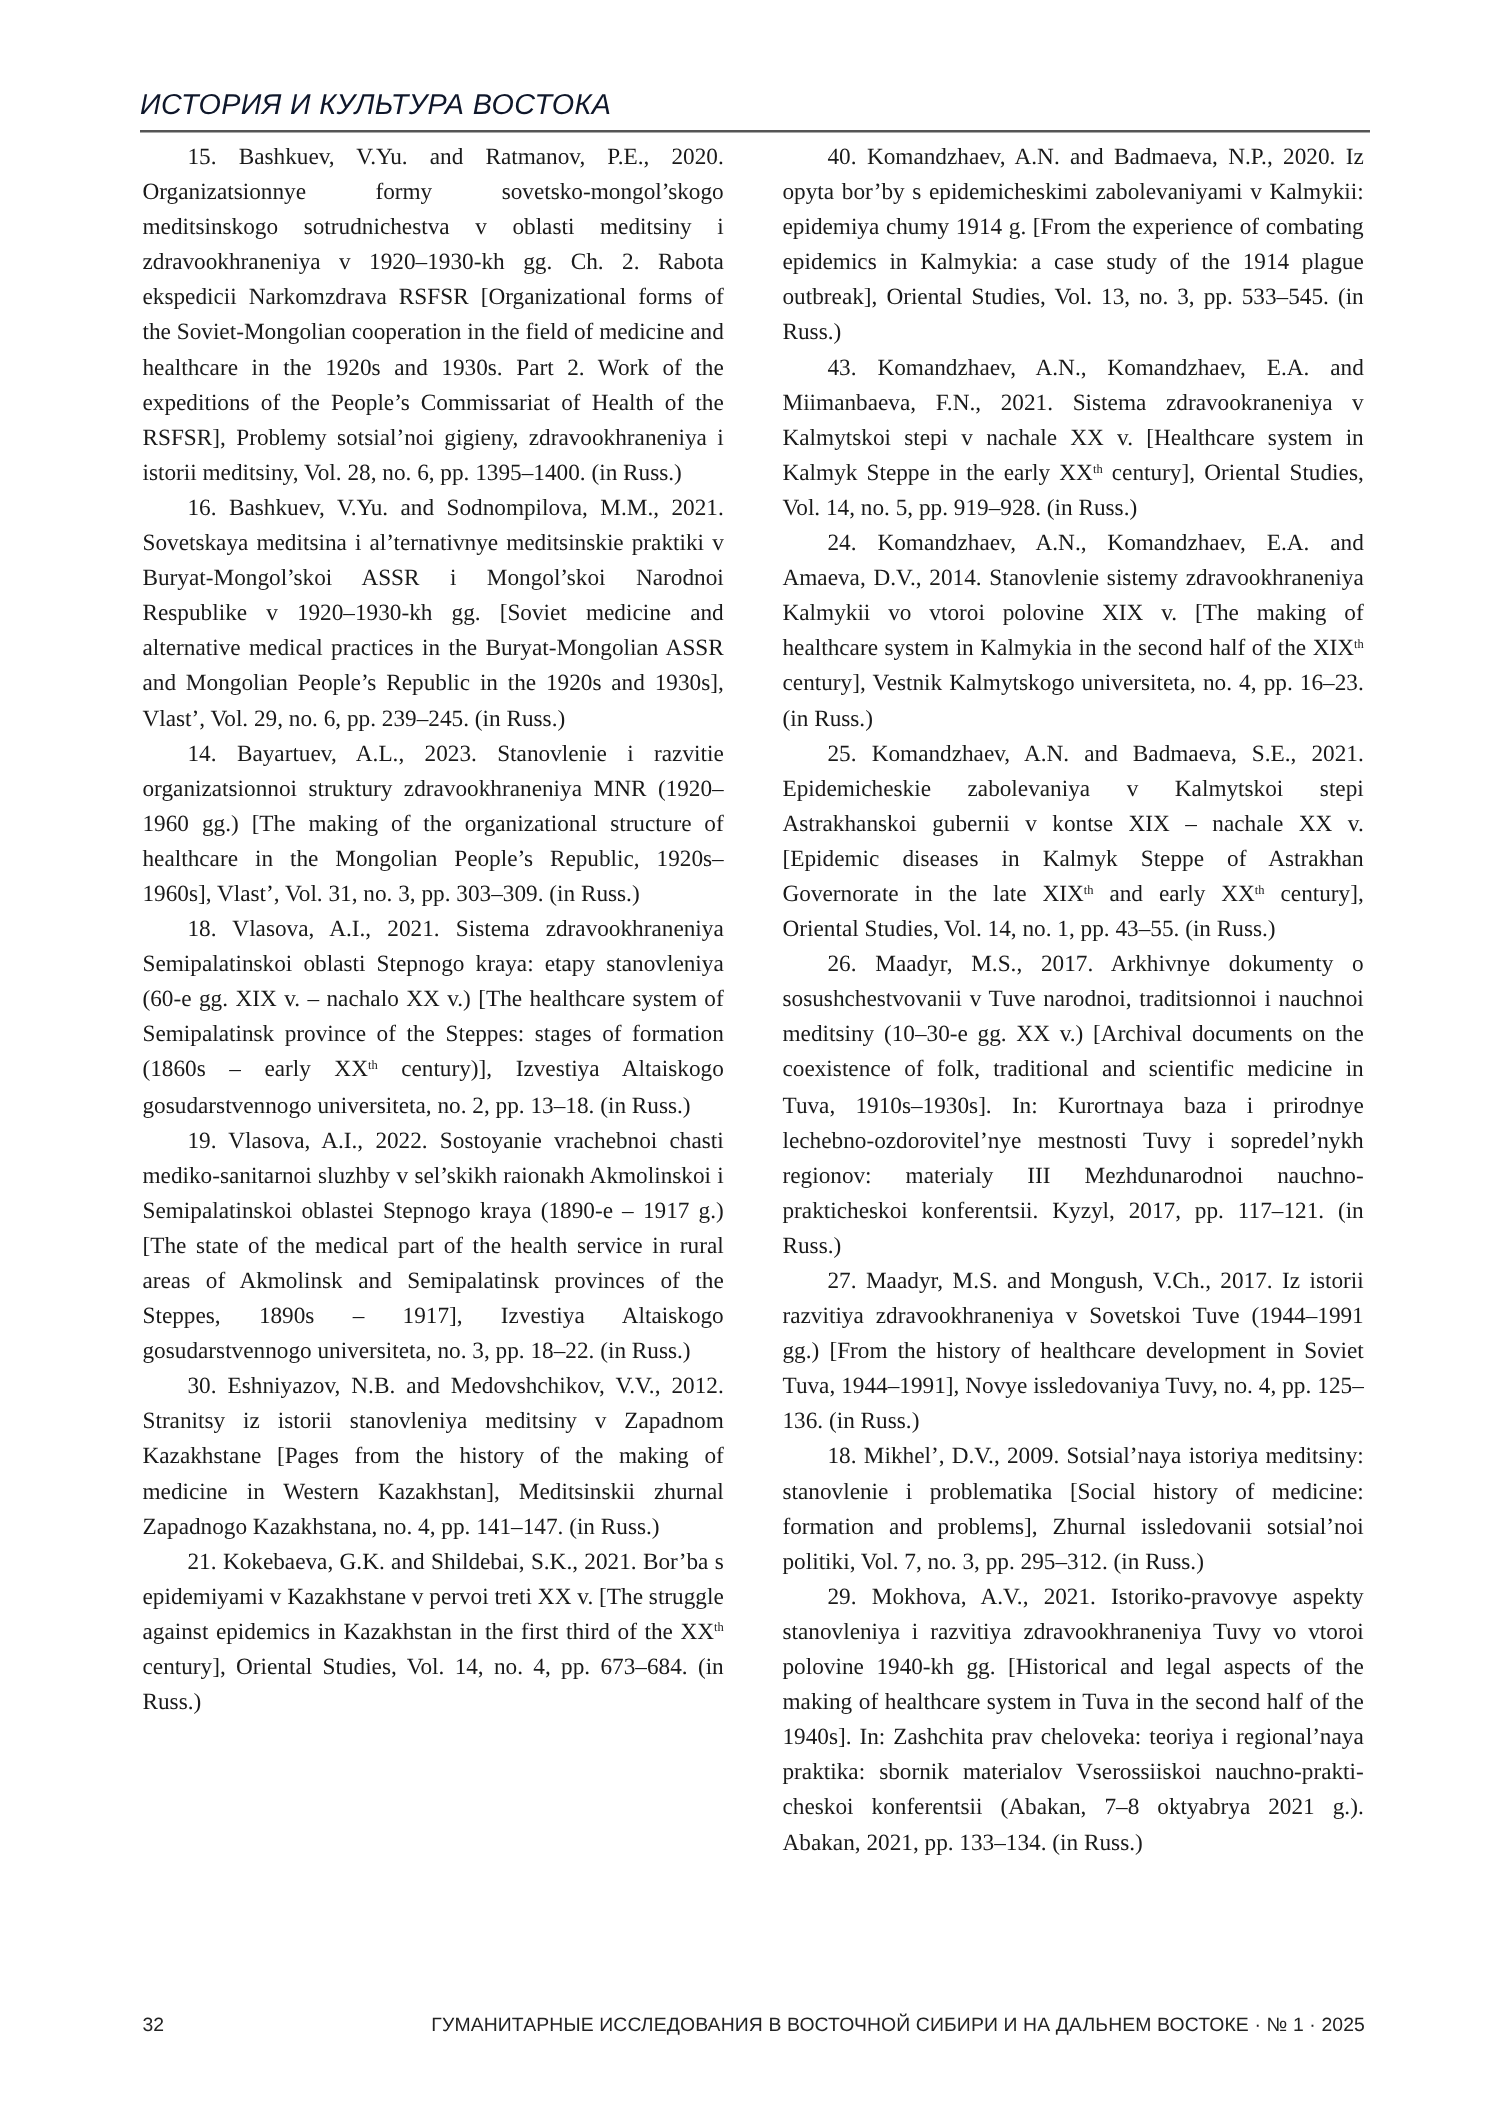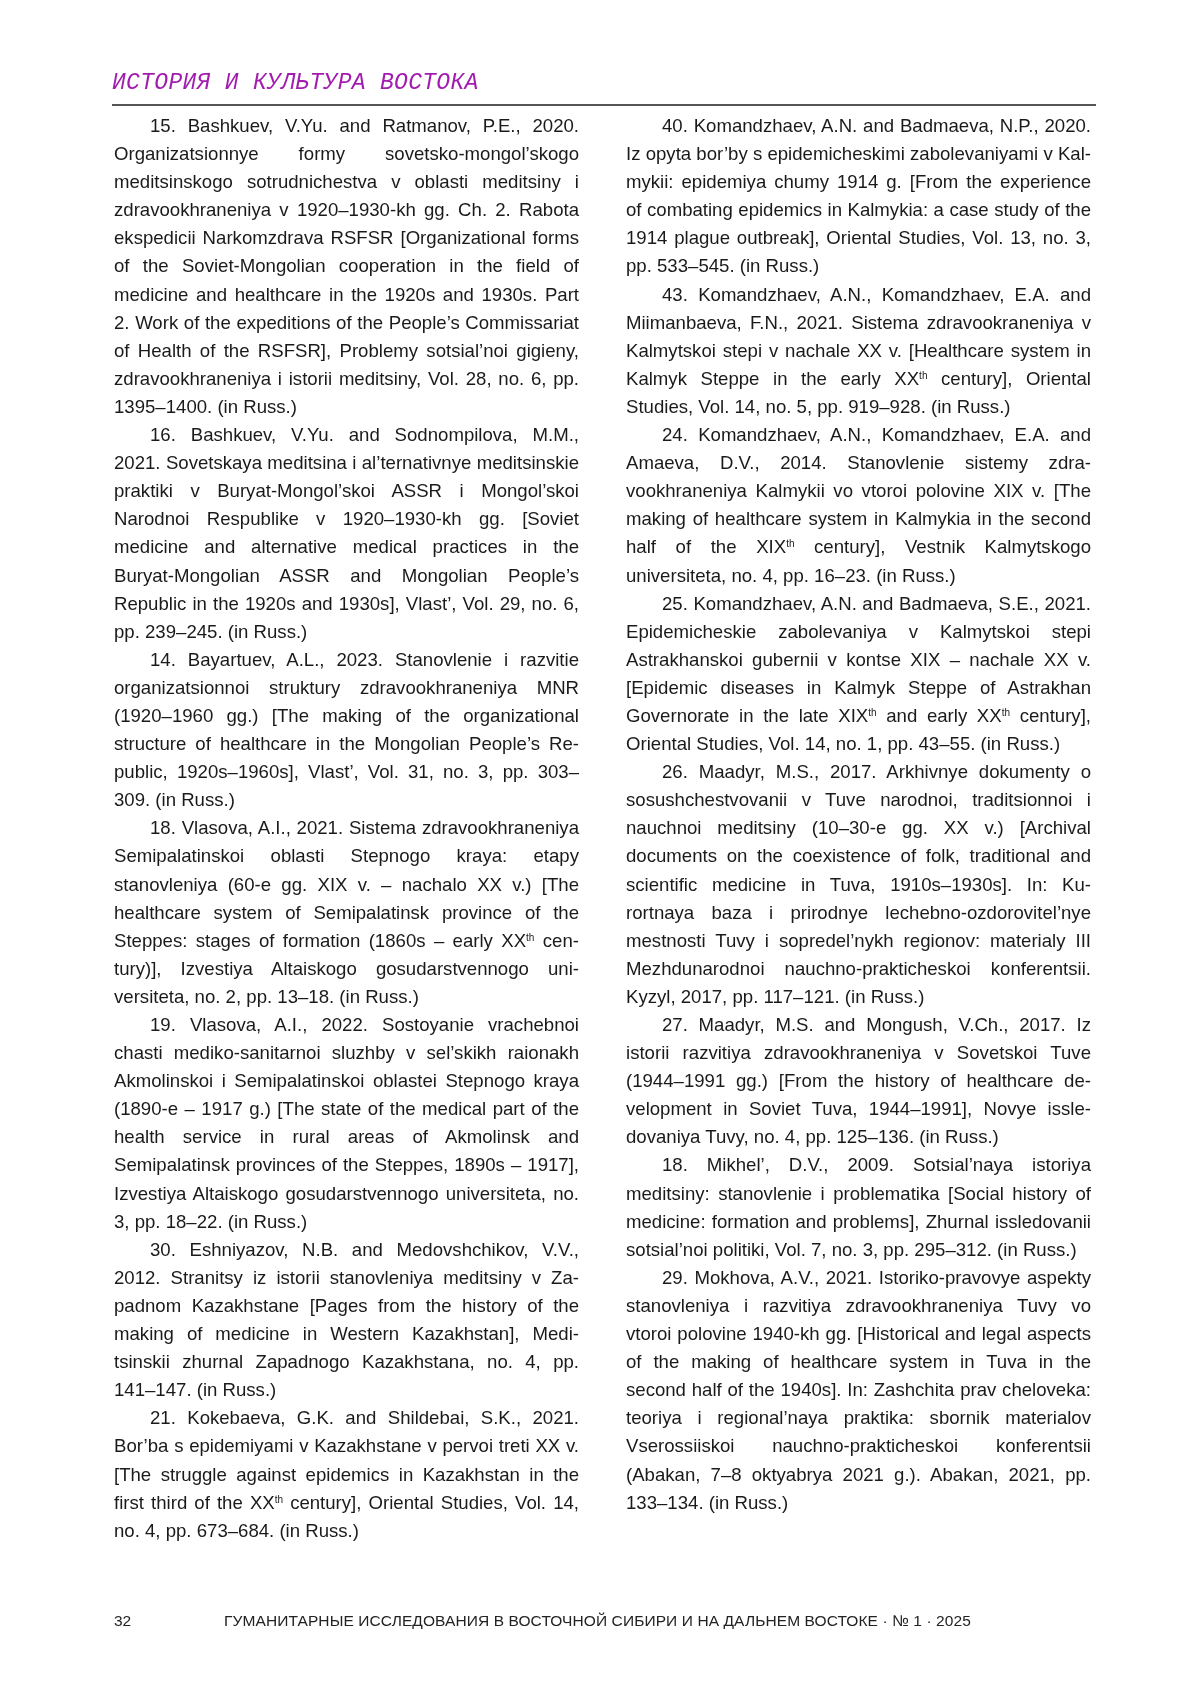--- a/index.html
+++ b/index.html
@@ -1,39 +1,39 @@
 <!DOCTYPE html>
 <html><head>
 <meta charset="utf-8">
 <style>
   html, body { margin: 0; padding: 0; background: #ffffff; }
   body { width: 1200px; height: 1697px; position: relative; overflow: hidden; }
   .page { position: absolute; left: 0; top: 0; width: 1200px; height: 1697px; background: #ffffff; }
   .running-head {
     position: absolute; left: 112px; top: 70px;
-    font-family: Liberation Mono, monospace; font-style: italic;
-    font-size: 23px; color: #a21caf; letter-spacing: 0.3px; white-space: nowrap;
+    font-family: Liberation Sans, sans-serif; font-style: italic;
+    font-size: 23px; color: #0f172a; letter-spacing: 0.3px; white-space: nowrap;
   }
   .head-rule { position: absolute; left: 112px; top: 104px; width: 984px; height: 2px; background: #555555; }
   .col {
     position: absolute; top: 112px; width: 465px;
-    font-family: Liberation Sans, sans-serif; font-size: 18.6px; line-height: 28.1px;
+    font-family: Liberation Serif, serif; font-size: 18.6px; line-height: 28.1px;
     color: #1a1a1a; text-align: justify; hyphens: manual;
   }
   .col-left { left: 114px; }
   .col-right { left: 626px; }
   .ref { margin: 0; text-indent: 36px; }
   .ref sup { font-size: 10px; line-height: 0; vertical-align: 6px; }
   .footer {
     position: absolute; top: 1612px; left: 114px; width: 978px;
     font-family: Liberation Sans, sans-serif; font-size: 15.5px; color: #222222;
     display: flex; align-items: baseline; white-space: nowrap;
   }
   .footer .page-num { width: 110px; }
-  .footer .journal { flex: 1; text-align: left; letter-spacing: 0.1px; }
+  .footer .journal { flex: 1; text-align: right; letter-spacing: 0.1px; }
 </style>
 </head>
 <body>
 
 <div class="page">
 
   <div class="running-head">ИСТОРИЯ И КУЛЬТУРА ВОСТОКА</div>
   <div class="head-rule"></div>
 
   <div class="col col-left">

